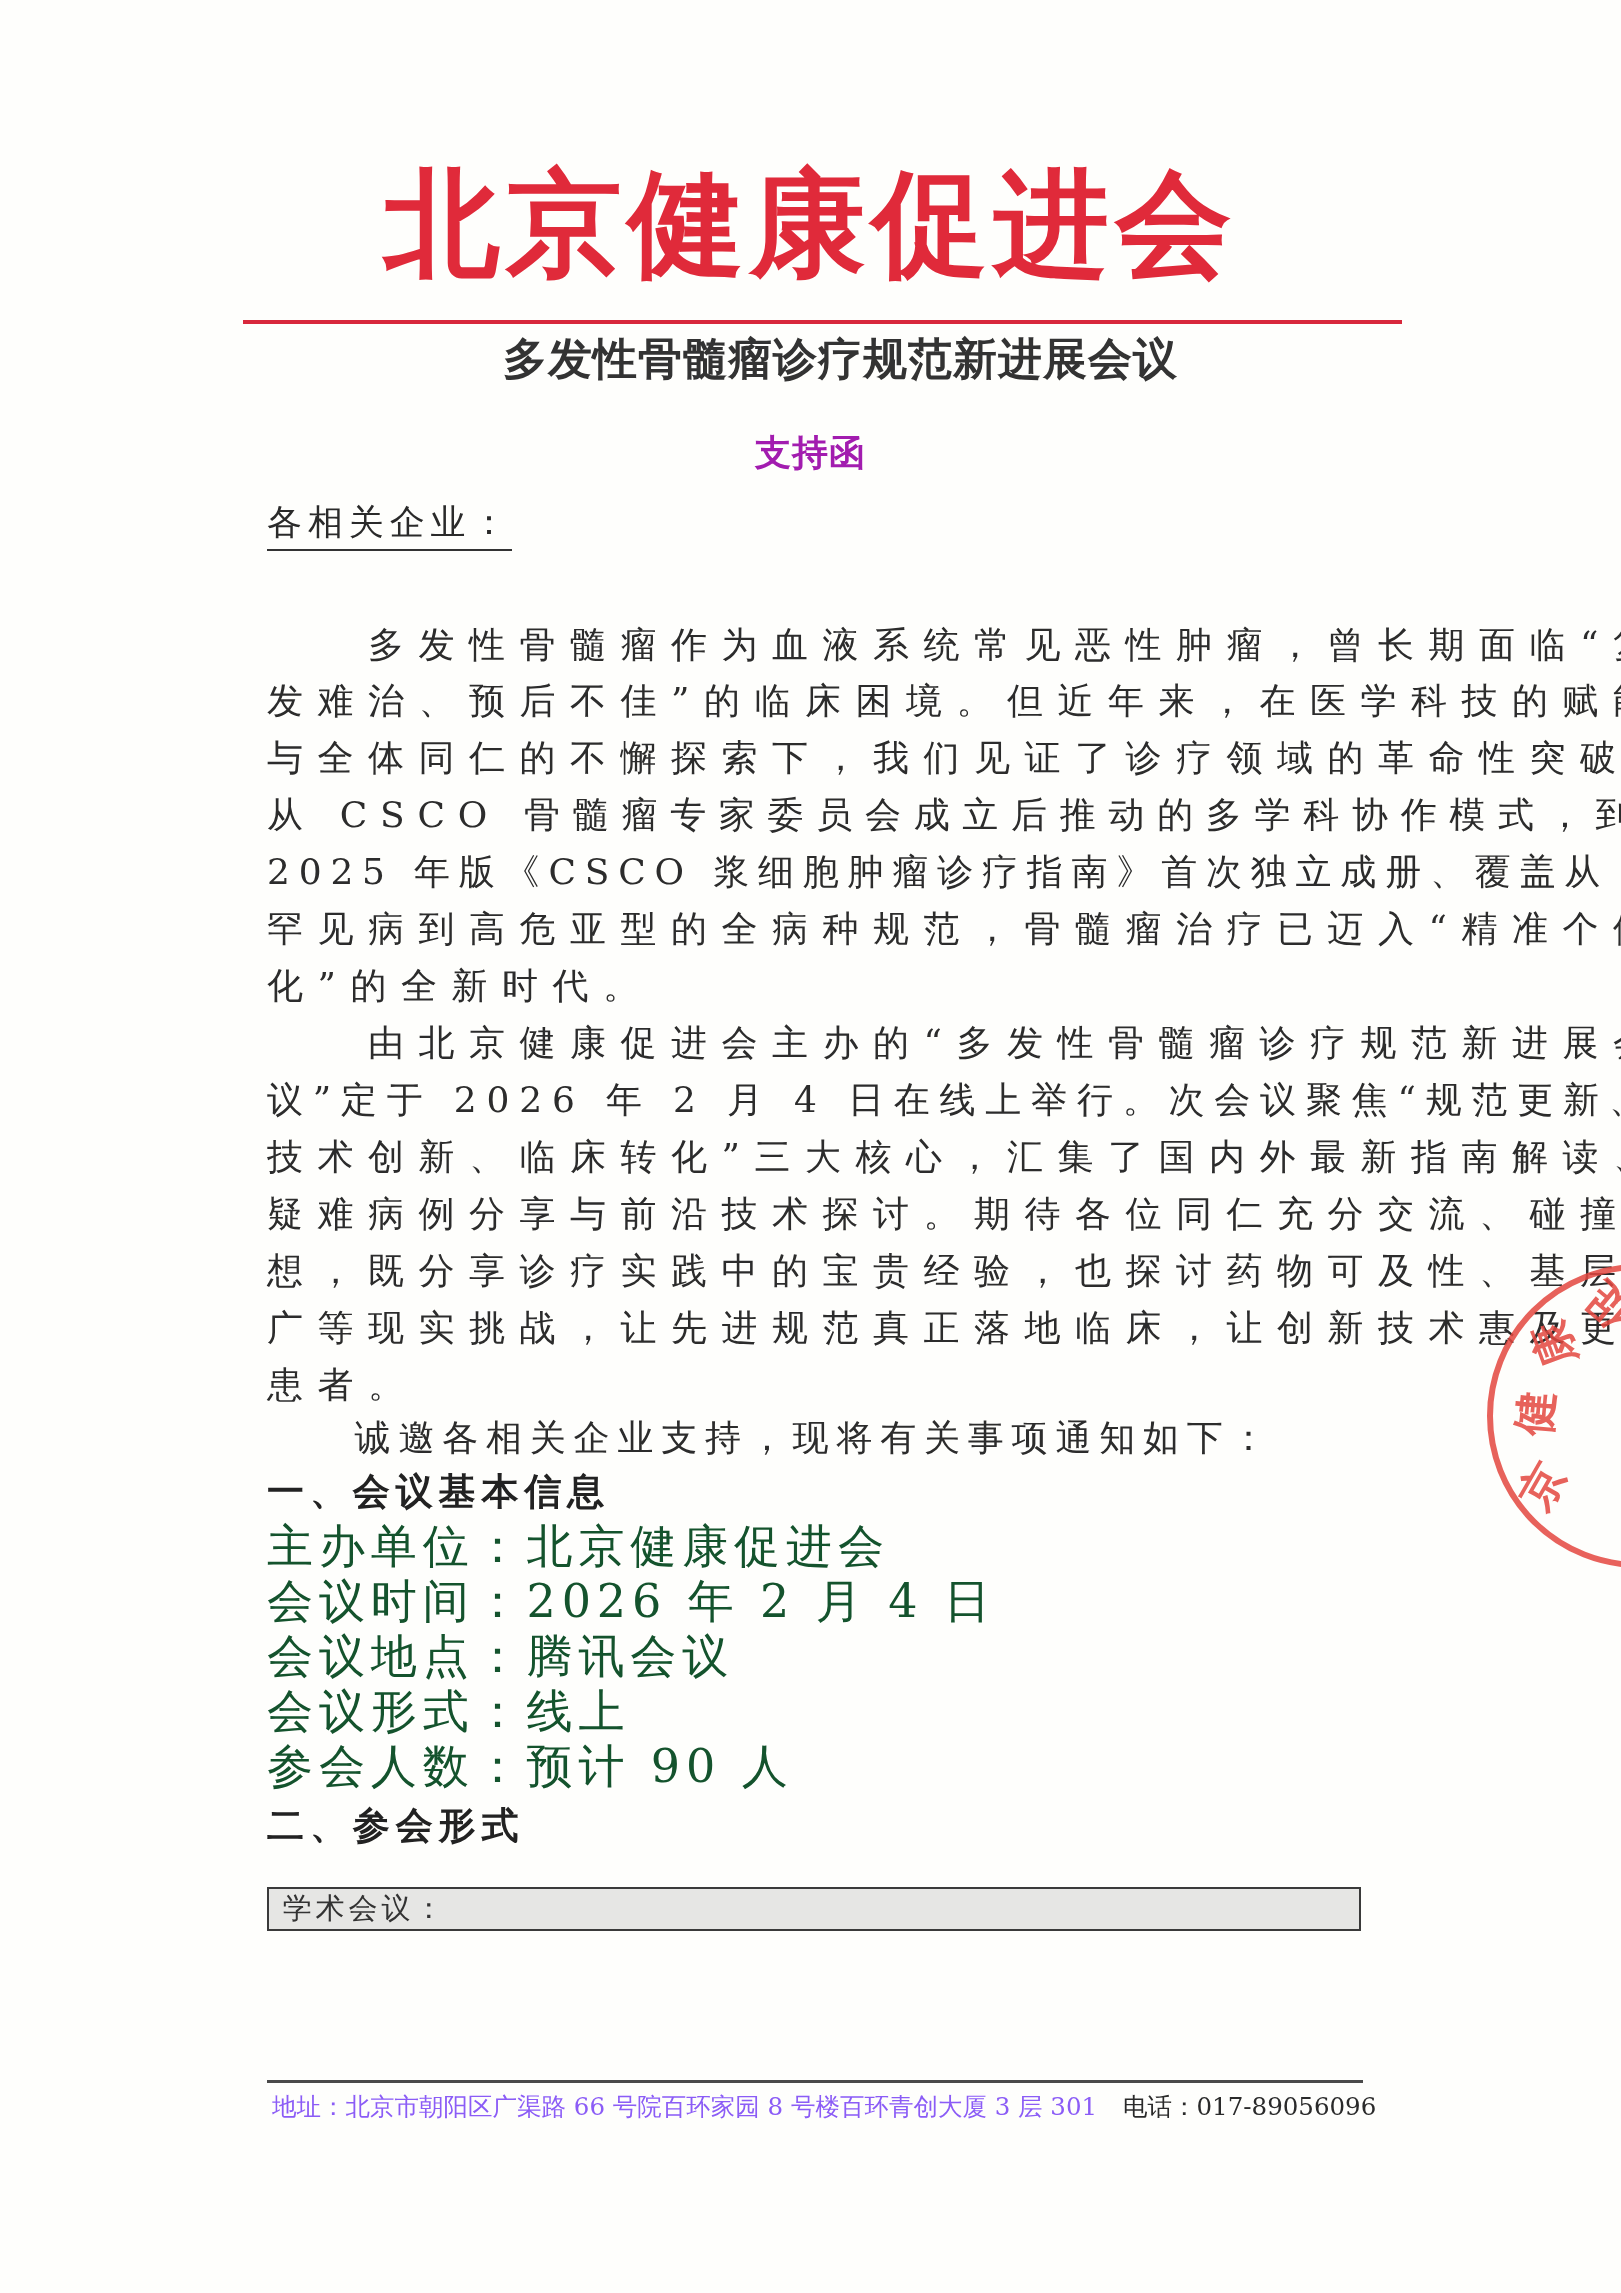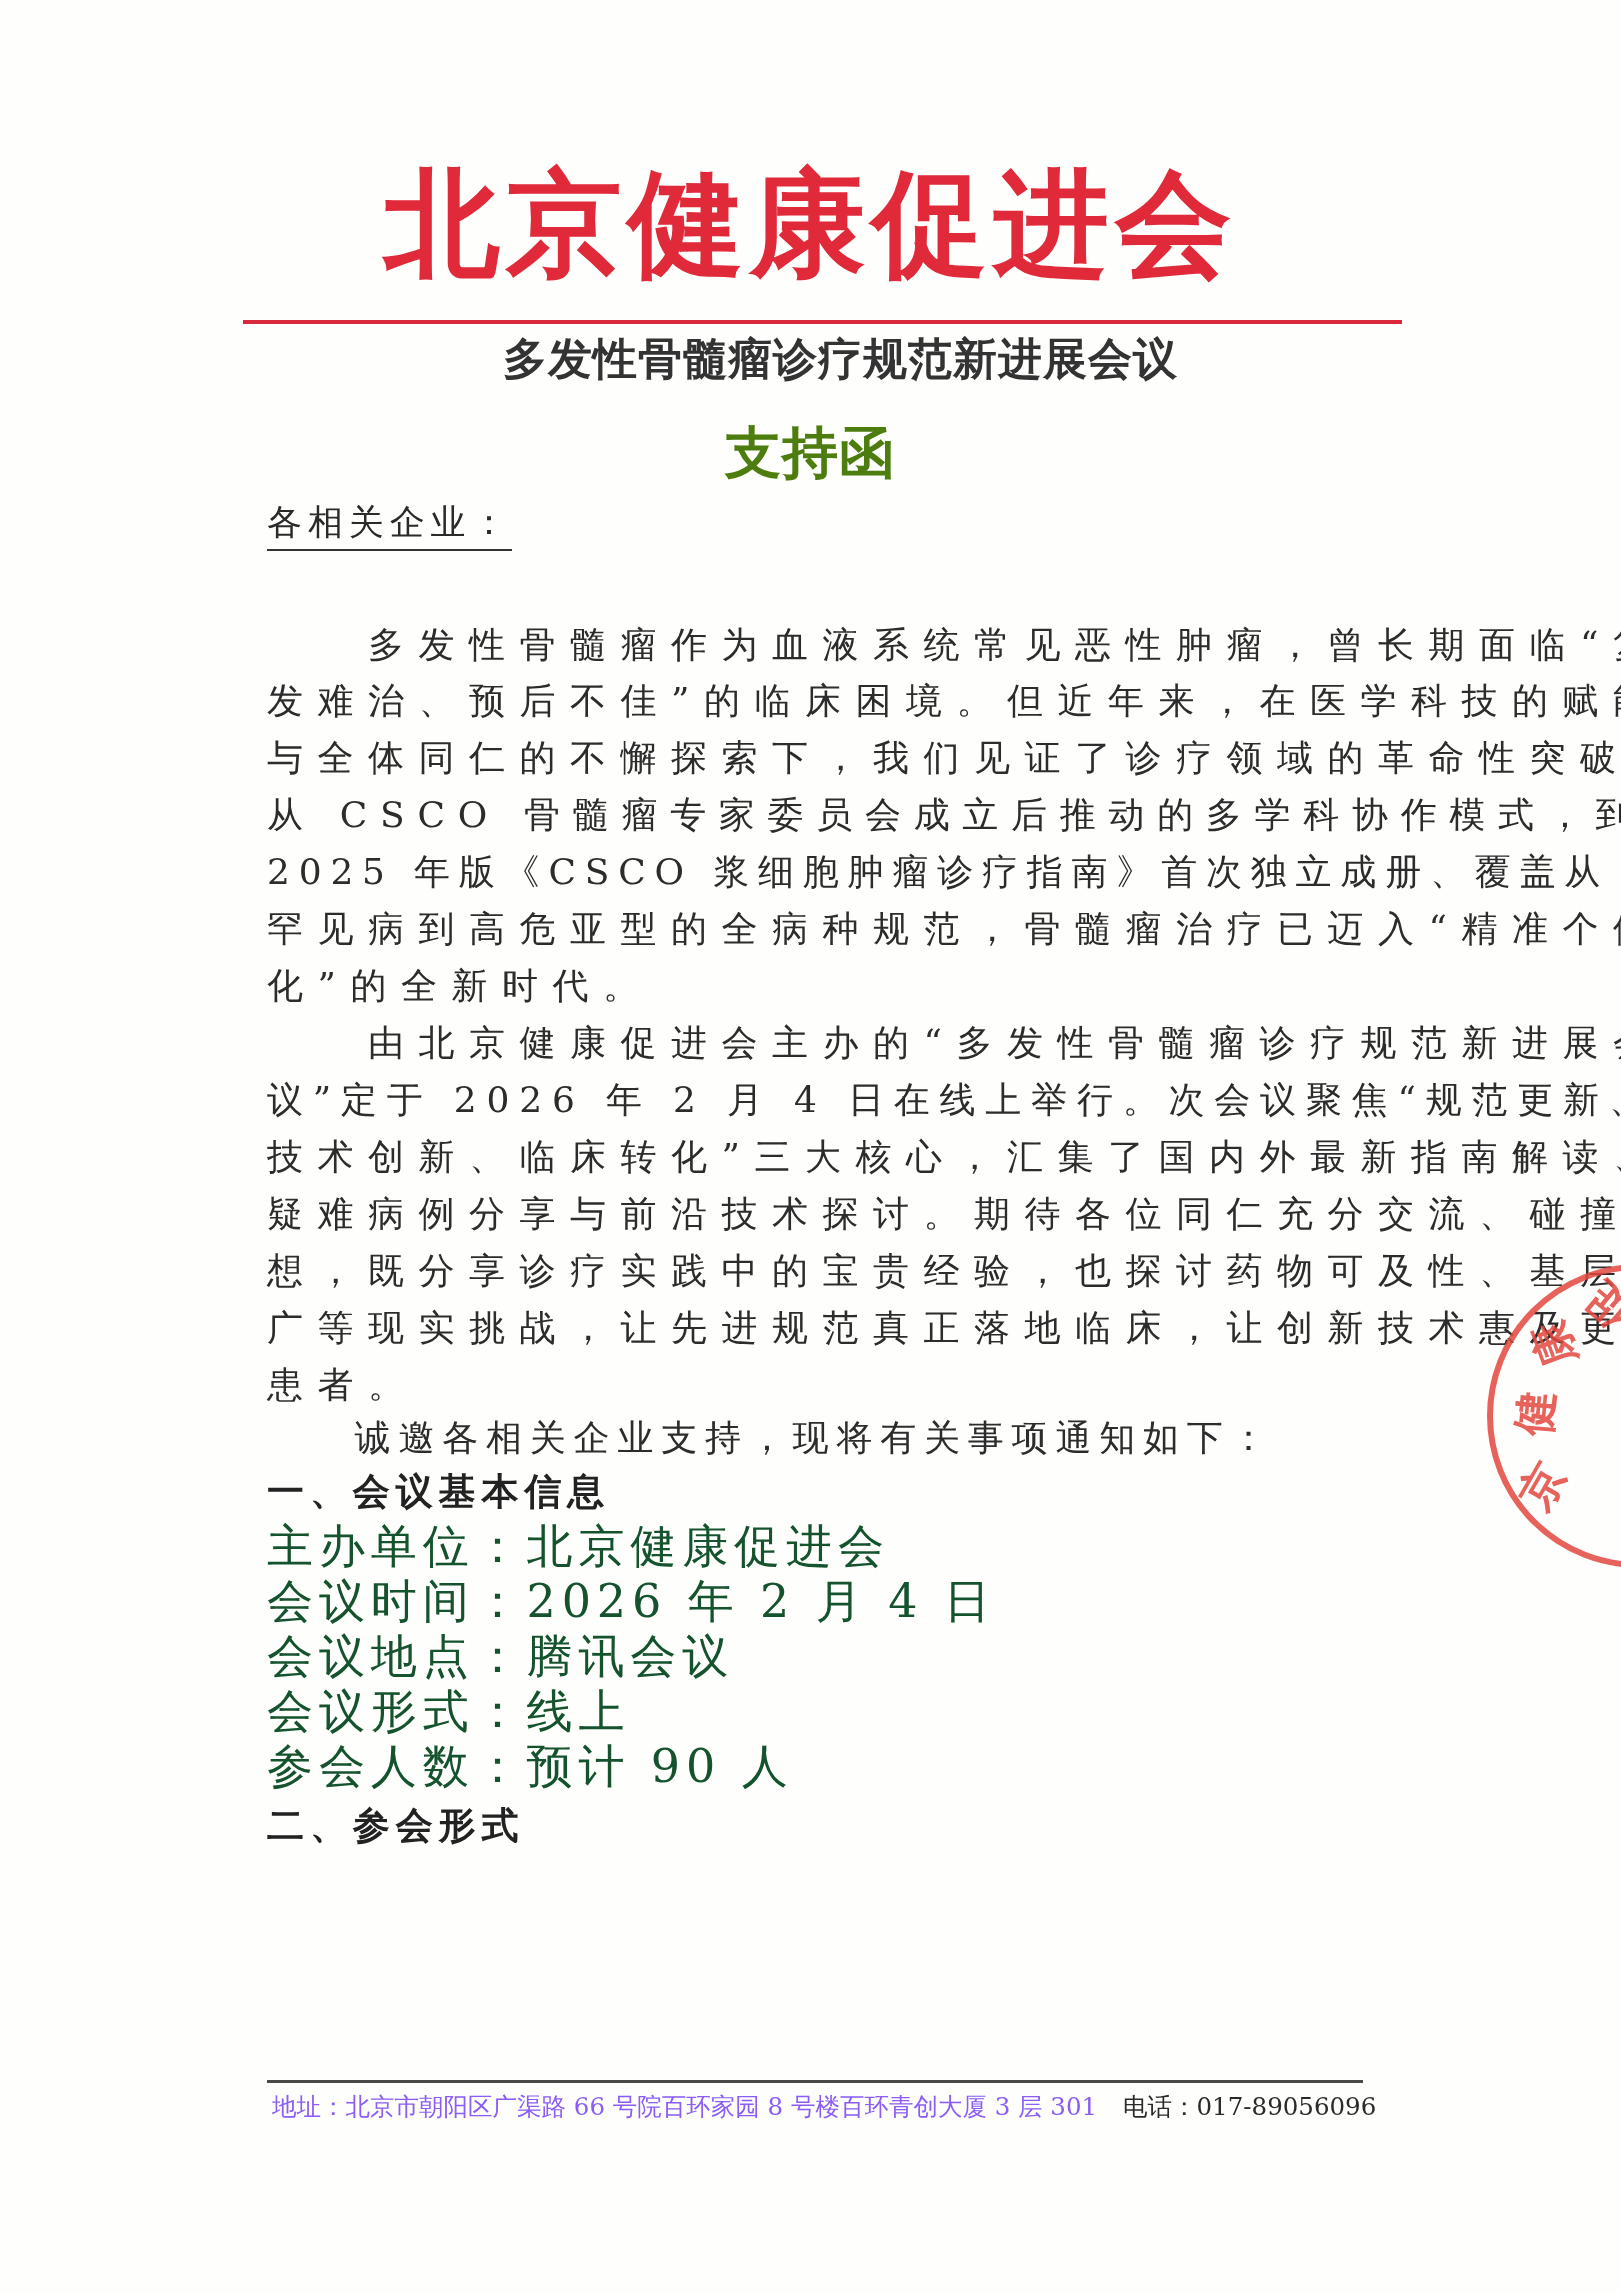--- a/index.html
+++ b/index.html
@@ -17,21 +17,21 @@
     color: #e02a3a; white-space: nowrap;
   }
   .red-rule { left: 243px; top: 320px; width: 1159px; height: 3.9px; background: #d8283c; }
   .doc-subtitle {
     left: 0; width: 1621px; top: 329px; text-align: center;
     font-size: 44px; font-weight: bold; line-height: 59px; color: #333;
     letter-spacing: 1px; white-space: nowrap; padding-left: 30px;
   }
   .doc-type {
     left: 0; width: 1621px; top: 423px; text-align: center;
-    font-size: 56px; font-weight: bold; line-height: 59px; color: #4d7c0f;
+    font-size: 36px; font-weight: bold; line-height: 59px; color: #a21caf;
     letter-spacing: 1px;
   }
   .salutation {
     left: 267px; top: 498px; font-size: 35px; line-height: 49px;
     letter-spacing: 5.9px; padding-bottom: 2px;
     border-bottom: 2.9px solid #333; white-space: nowrap;
   }
   .body-line {
     left: 267px; width: 1100px; font-size: 36px; line-height: 57px;
     white-space: nowrap; letter-spacing: 14.5px; color: #2c2c2c;
@@ -118,20 +118,23 @@
   <span>会议形式：</span><span>线上</span>
 </div>
 <div class="abs info-row" style="top:1739px">
   <span>参会人数：</span><span>预计 90 人</span>
 </div>
 
 <div class="abs section-heading" style="top:1798px">二、参会形式</div>
 
 <table class="abs fee-table">
   <tbody>
+  <tr class="grp">
+    <td colspan="3">学术会议：</td>
+  </tr>
 </tbody>
   </table>
 
 <div class="abs footer-rule"></div>
 <div class="abs footer-address">地址：北京市朝阳区广渠路 66 号院百环家园 8 号楼百环青创大厦 3 层 301</div>
 <div class="abs footer-phone">电话：017-89056096</div>
 
 <div class="abs seal">
   <span class="seal-char" style="left:27.4px; top:186px; transform:rotate(-60deg)">京</span>
   <span class="seal-char" style="left:19.6px; top:113px; transform:rotate(-85deg)">健</span>

